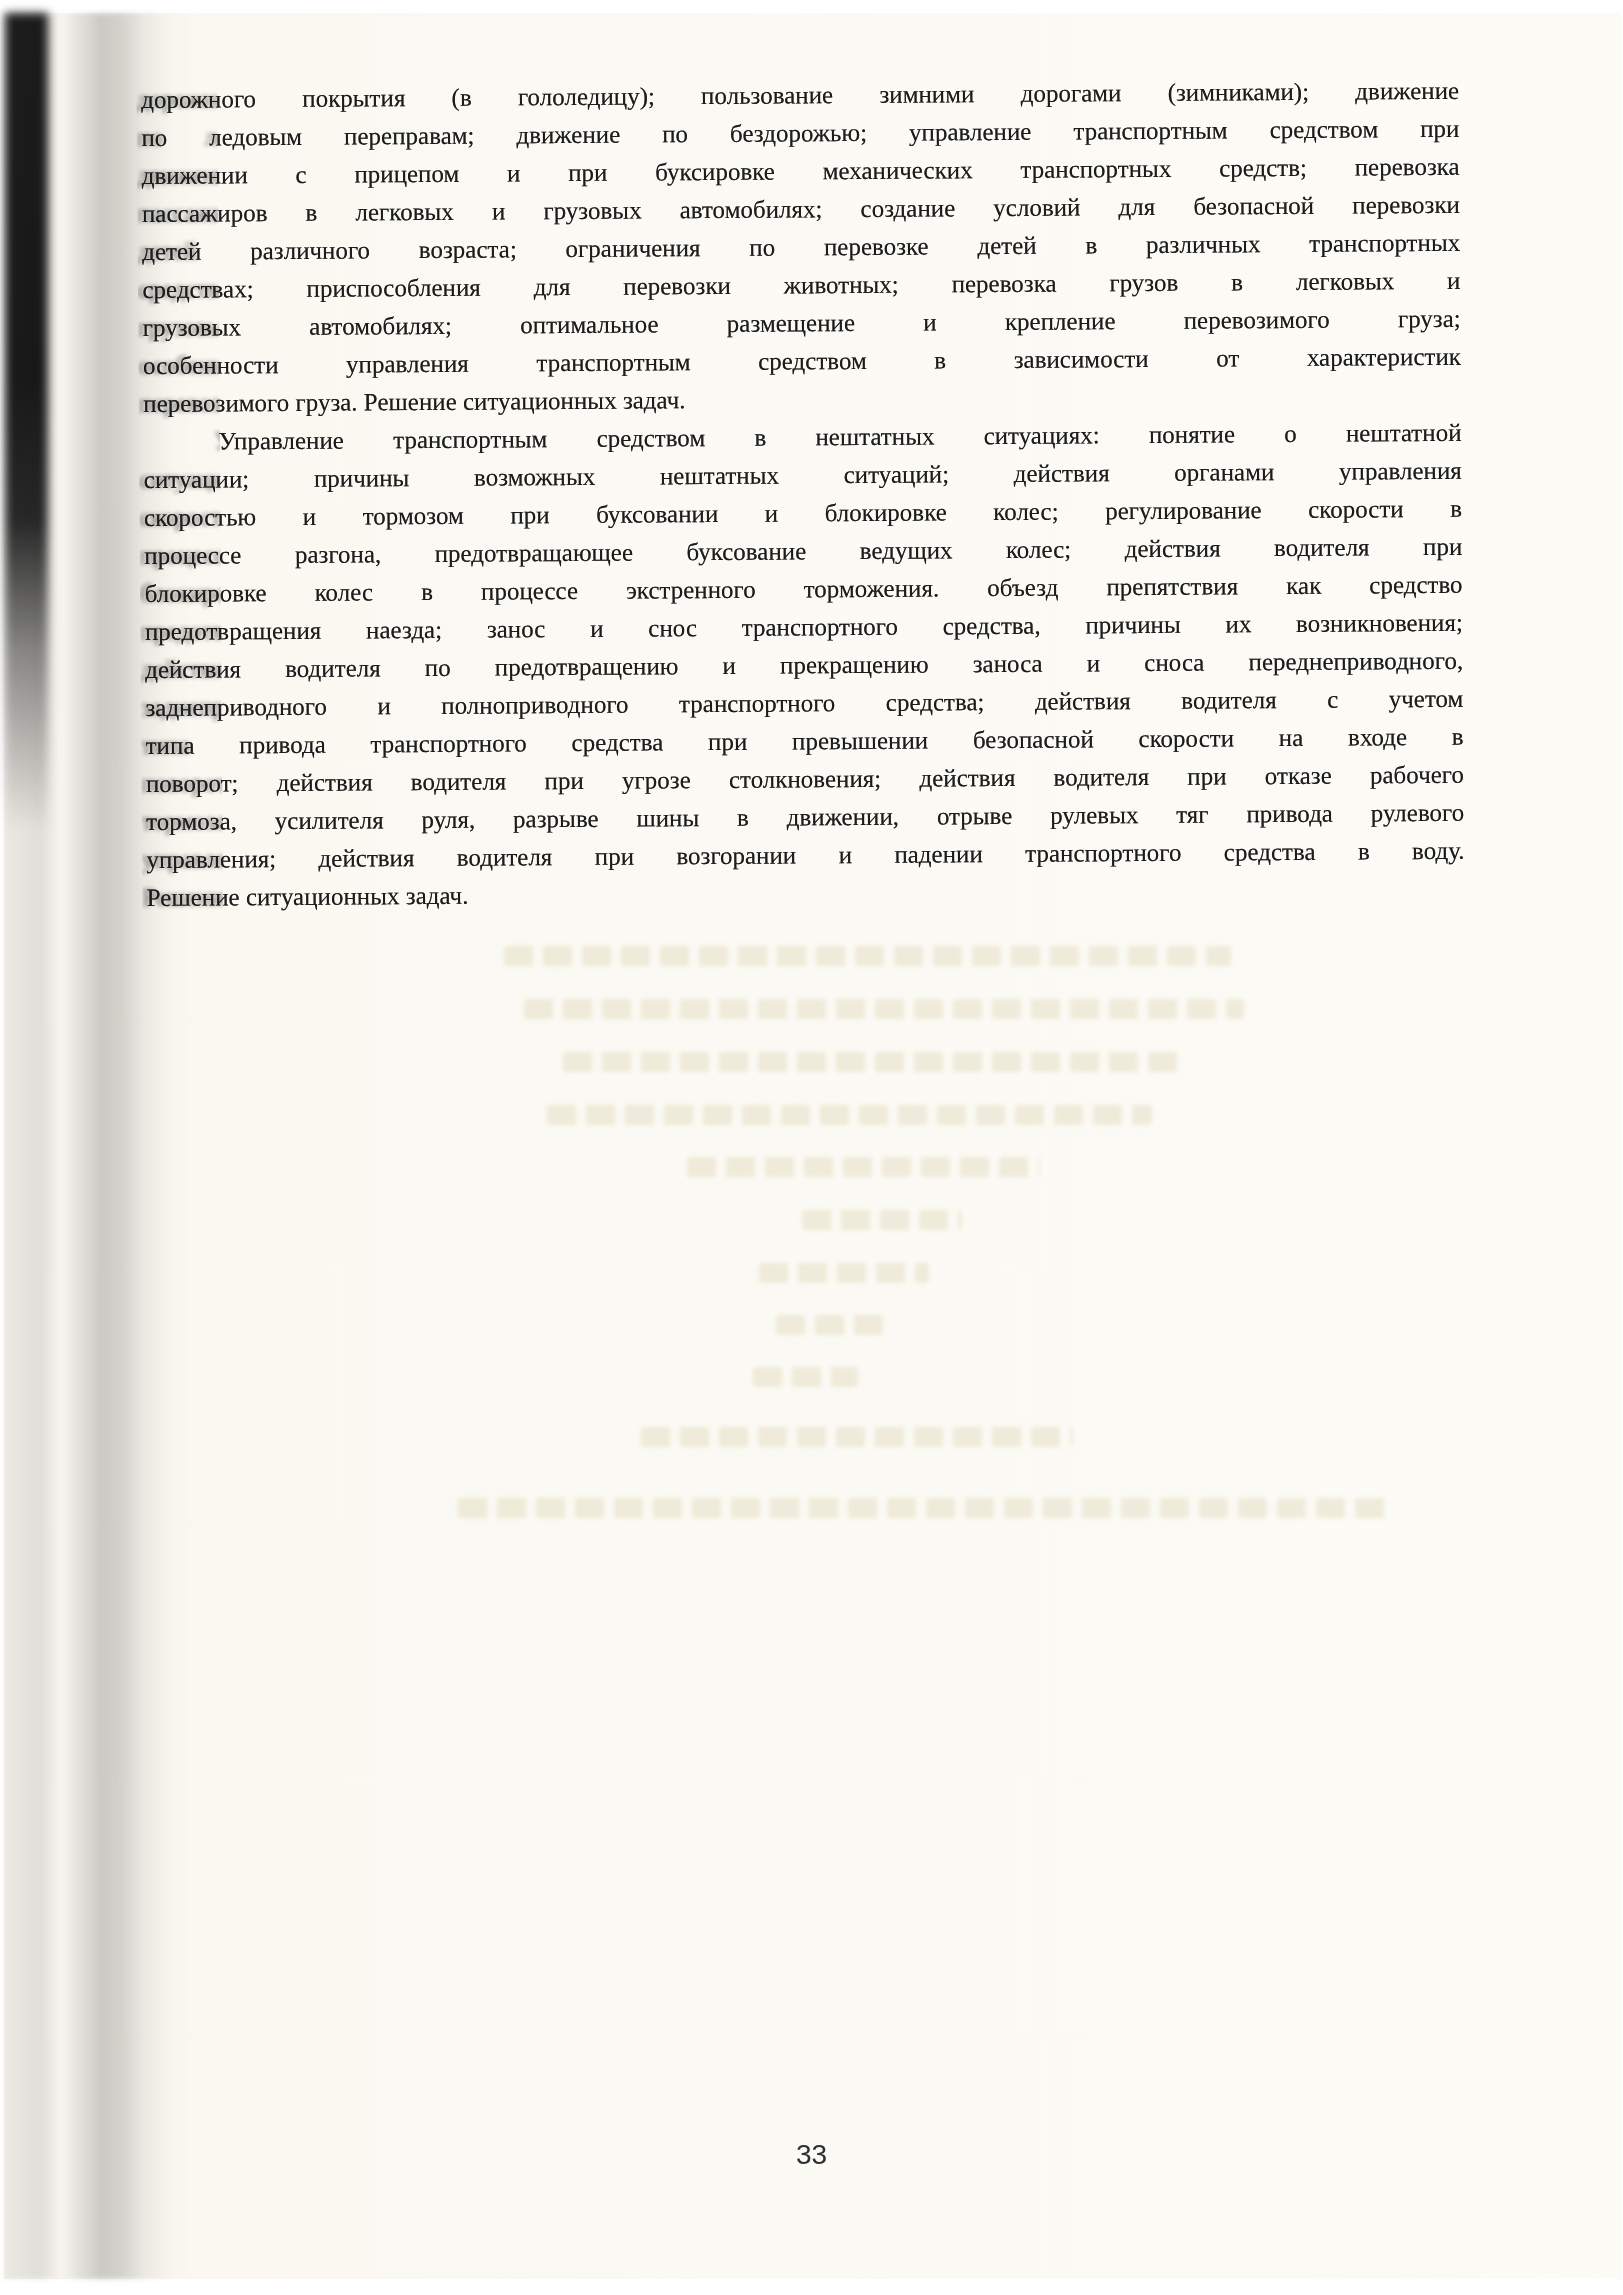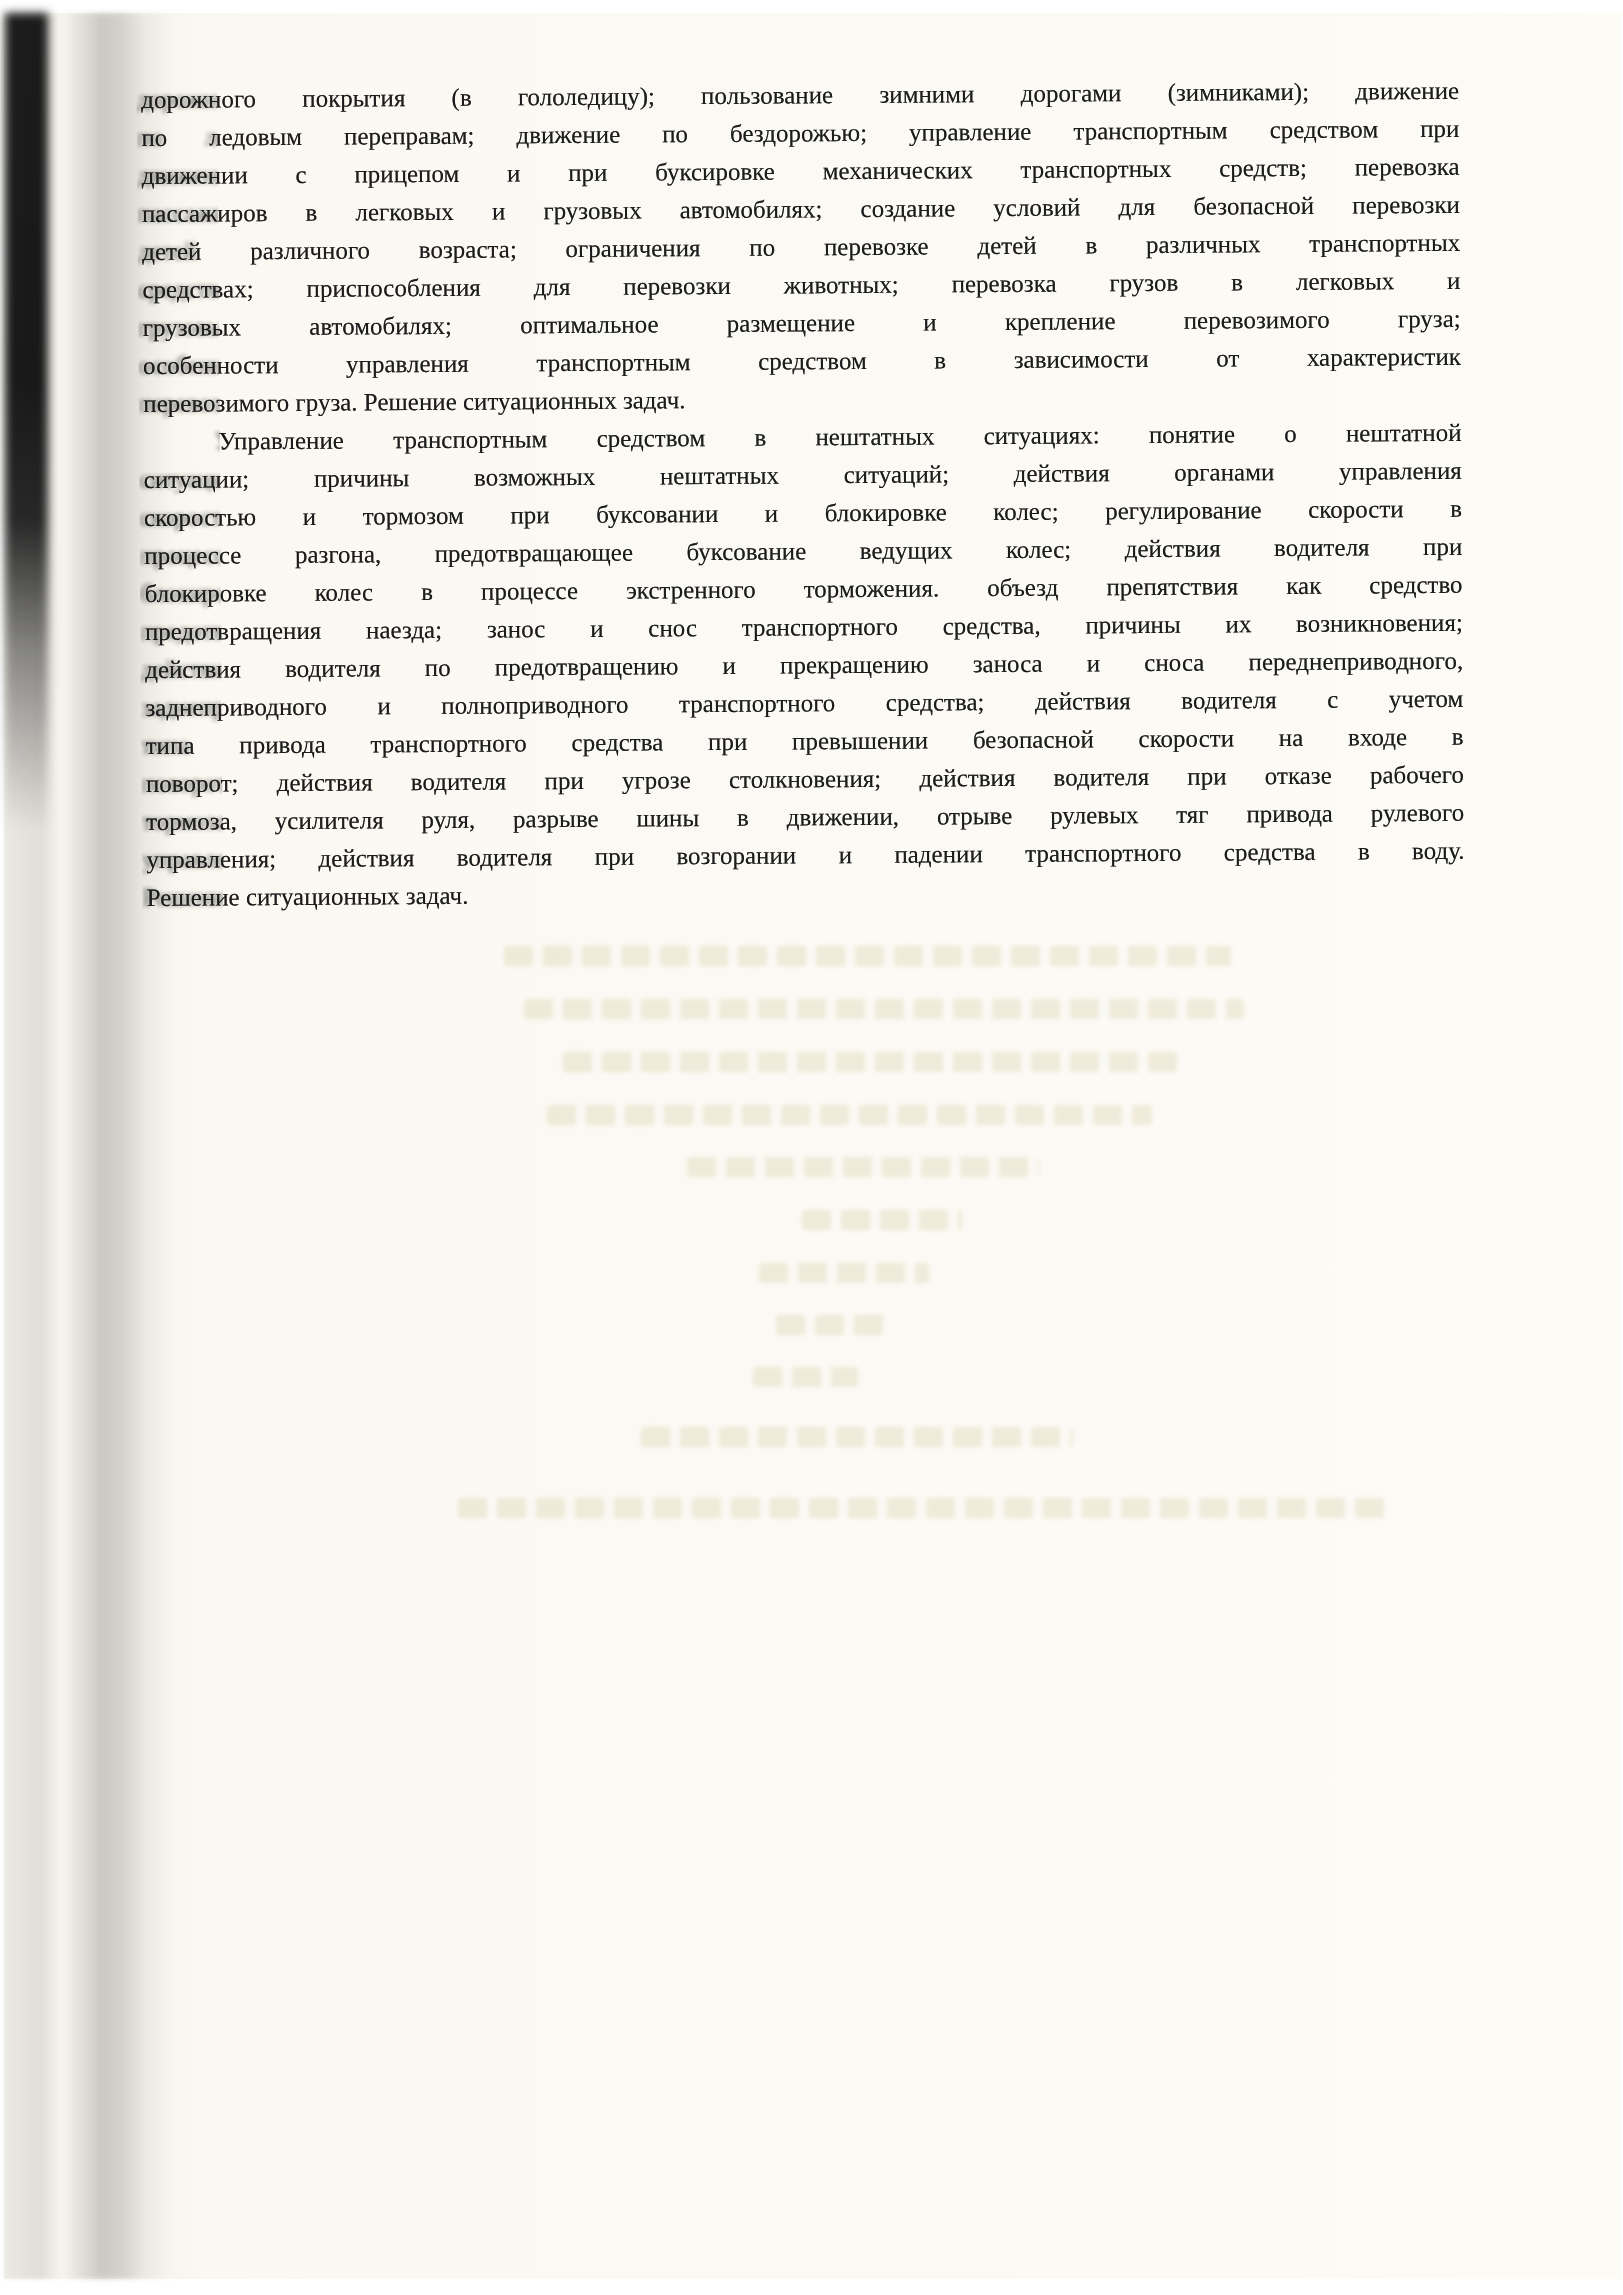--- a/index.html
+++ b/index.html
@@ -157,15 +157,16 @@
       <div class="line">заднеприводного и полноприводного транспортного средства; действия водителя с учетом</div>
       <div class="line">типа привода транспортного средства при превышении безопасной скорости на входе в</div>
       <div class="line">поворот; действия водителя при угрозе столкновения; действия водителя при отказе рабочего</div>
       <div class="line">тормоза, усилителя руля, разрыве шины в движении, отрыве рулевых тяг привода рулевого</div>
       <div class="line">управления; действия водителя при возгорании и падении транспортного средства в воду.</div>
       <div class="line para-end">Решение ситуационных задач.</div>
     </div>
 
   <div class="binding-band"></div>
 
+  <div class="pagenum">33</div>
 
 </div>
 
 
 </body></html>

